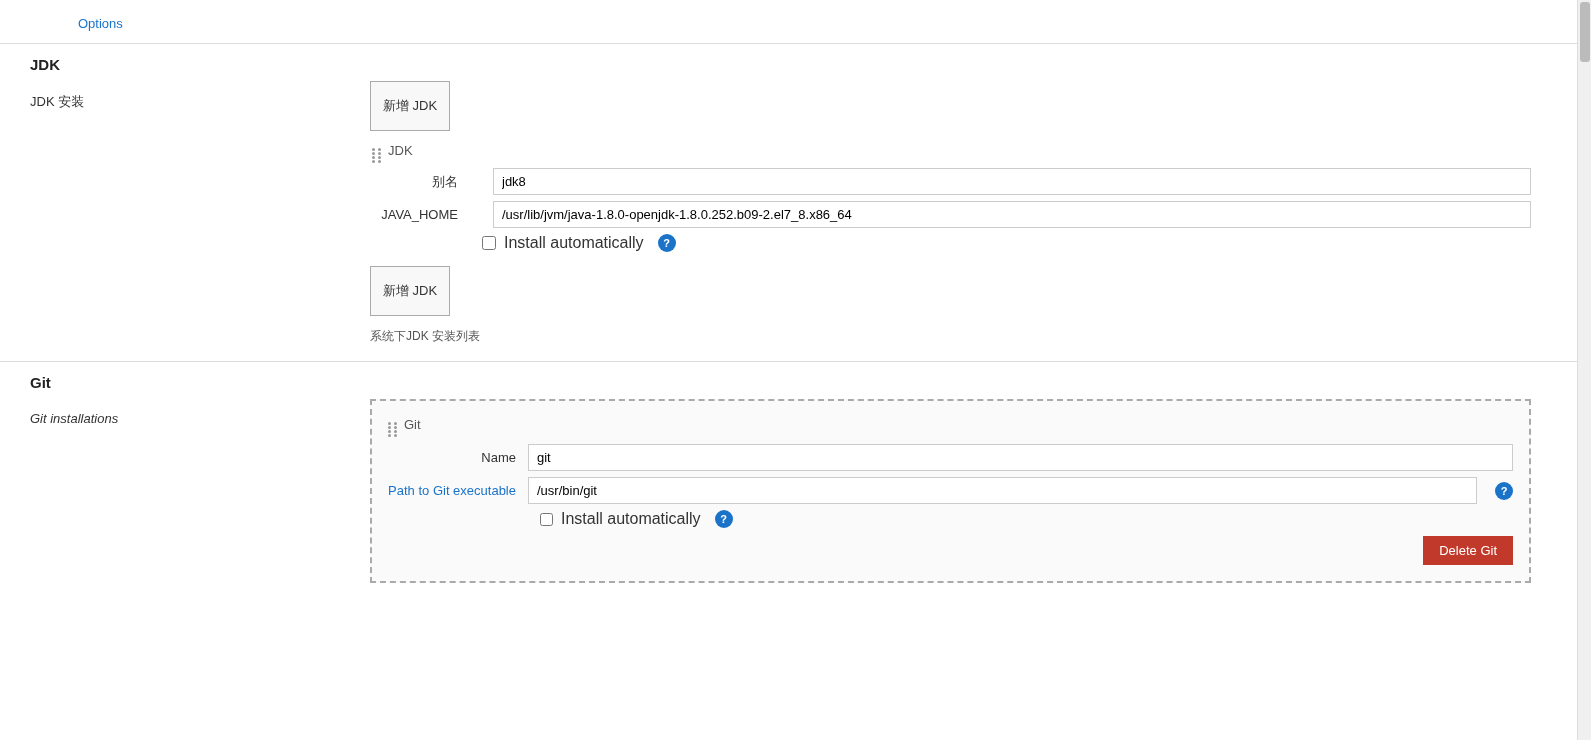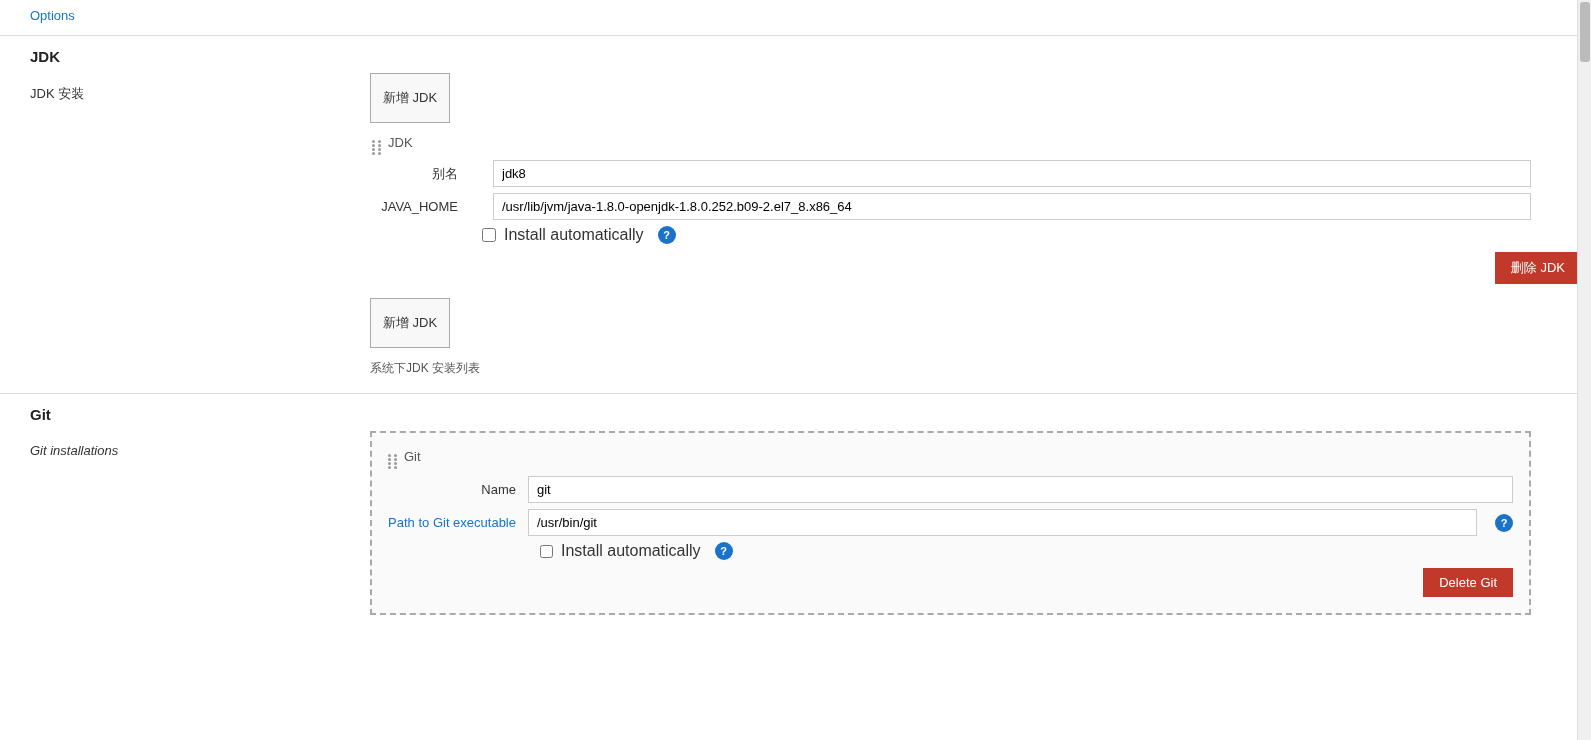--- a/index.html
+++ b/index.html
@@ -19,21 +19,22 @@
     
     .options-row {
       display: flex;
       align-items: flex-start;
       padding-bottom: 12px;
     }
     .options-left {
       width: 370px;
       flex-shrink: 0;
       padding-left: 30px;
-      padding-top: 8px;
+      padding-top: 16px;
+      margin-left: 48px;
     }
     .options-left .label {
       color: #1a73c8;
       font-size: 13px;
     }
     .options-content {
       flex: 1;
       padding-top: 4px;
     }
     .add-publisher-btn {
@@ -320,25 +321,20 @@
             <div class="form-row-label">JAVA_HOME</div>
             <input class="form-input" type="text" value="/usr/lib/jvm/java-1.8.0-openjdk-1.8.0.252.b09-2.el7_8.x86_64" style="">
           </div>
 
           <div class="checkbox-row">
             <input type="checkbox" id="jdk-auto" style="">
             <label class="checkbox-label" for="jdk-auto">Install automatically</label>
             <span class="help-icon">?</span>
           </div>
 
-          <div style="display:flex; justify-content:flex-end; margin-top:8px; margin-bottom:10px;">
-            <button class="delete-btn">
-              <span>删除 JDK</span>
-            </button>
-          </div>
         </div>
 
         
         <div class="jdk-bottom-section">
           <button class="add-jdk-btn">
             <span>新增 JDK</span>
           </button>
           <div class="jdk-list-note">系统下JDK 安装列表</div>
         </div>
 

